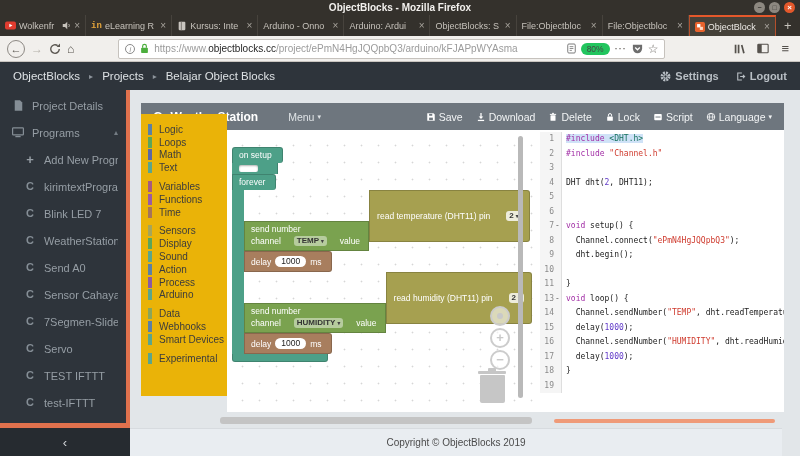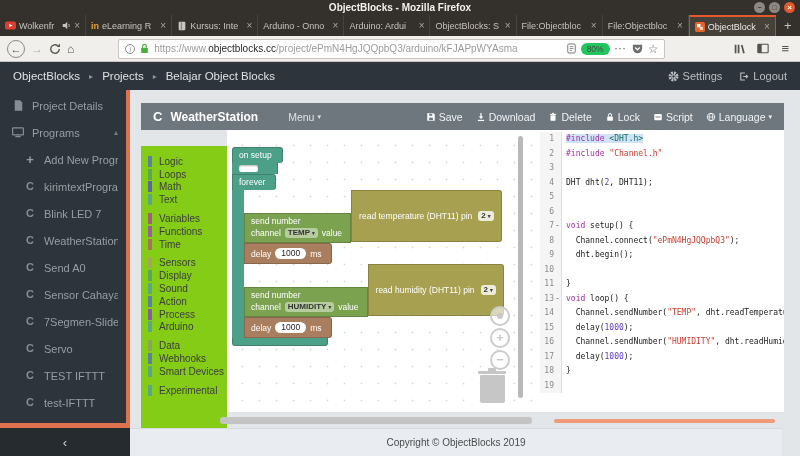--- a/index.html
+++ b/index.html
@@ -16,21 +16,21 @@
 .winbtn.close { background: #e4582b; color: #fff; font-size: 8px; }
 
 .tabbar { height: 21px; background: #34312c; display: flex; align-items: stretch; }
 .tab { width: 92px; display: flex; align-items: center; gap: 3px; padding: 0 5px;
   border-right: 1px solid #47433d; color: #c6c2bb; font-size: 9px; overflow: hidden; }
 .tab.active { width: 93px; background: #454139; border-top: 2px solid #e4582b;
   border-left: 1px solid #b5502c; border-right: 1px solid #b5502c; color: #ece9e5; }
 .ttitle { flex: 1; white-space: nowrap; overflow: hidden; }
 .tclose { color: #a8a49d; font-size: 10px; }
 .ticon svg, .taud svg { display: block; }
-.ticon.li { color: #e2a33b; font-weight: bold; font-size: 9px; }
+.ticon.li { color: #e2a33b; font-weight: bold; font-size: 9px; font-family: Liberation Mono, monospace; }
 .newtab { width: 26px; color: #c6c2bb; text-align: center; line-height: 21px; font-size: 13px; }
 
 .navbar { height: 26px; background: #f1efec; border-bottom: 1px solid #c9c5c0;
   display: flex; align-items: center; padding: 0 7px; gap: 6px; }
 .navbtn { color: #5a5650; font-size: 12px; line-height: 1; }
 .navbtn.back { width: 18px; height: 18px; border: 1px solid #8d8984; border-radius: 50%;
   text-align: center; line-height: 16px; font-size: 11px; }
 .navbtn.fwd { color: #b5b1aa; }
 .navbtn svg { display: block; }
 .urlbar { flex: 1; height: 20px; margin-left: 38px; margin-right: 58px; background: #fff;
@@ -47,21 +47,21 @@
 .burger { color: #55514c; font-size: 13px; }
 .nav-right svg { display: block; }
 
 
 .app-header { height: 28px; background: #2e343b; display: flex; align-items: center;
   padding: 0 13px; color: #dde1e4; font-size: 11.5px; }
 .breadcrumb { display: flex; align-items: center; gap: 9px; }
 .crumb-sep { color: #8d949b; font-size: 8px; }
 .hdr-right { margin-left: auto; display: flex; align-items: center; gap: 16px;
   font-size: 11px; color: #b9bfc5; }
-.hdr-btn { display: flex; align-items: center; gap: 4px; }
+.hdr-btn { display: flex; align-items: center; gap: 4px; font-weight: bold; }
 .hdr-btn svg { display: block; }
 
 
 .sidenav { position: absolute; left: 0; top: 90px; width: 130px; height: 333px;
   background: #2e343b; padding-top: 2px; overflow: hidden; }
 .side-item { display: flex; align-items: center; gap: 8px; height: 27px;
   padding: 0 12px; color: #969ea5; font-size: 11px; }
 .side-item.sub { padding-left: 24px; }
 .sicon { width: 12px; display: flex; justify-content: center; flex: none; }
 .sicon svg { display: block; }
@@ -83,22 +83,22 @@
   padding: 0 12px; gap: 8px; }
 .ob-logo { font-weight: bold; font-size: 13px; }
 .prog-title { font-weight: bold; font-size: 12px; }
 .menu-btn { margin-left: 22px; font-size: 10.5px; color: #dfe3e6; display: flex; align-items: center; gap: 3px; }
 .menu-btn .mcaret { font-size: 7px; }
 .tb-actions { margin-left: auto; display: flex; align-items: center; gap: 13px; font-size: 10.5px; color: #f2f4f5; }
 .tb-act { display: flex; align-items: center; gap: 3px; }
 .tb-act svg { display: block; }
 .acaret { font-size: 7px; }
 
-.toolbox { position: absolute; left: 11px; top: 56px; width: 86px; height: 282px;
-  background: #84cc16; padding-top: 9px; overflow: hidden; }
+.toolbox { position: absolute; left: 11px; top: 24px; width: 86px; height: 282px;
+  background: #eab308; padding-top: 9px; overflow: hidden; }
 .tb-item { display: flex; align-items: center; gap: 7px; height: 12.8px; padding-left: 7px;
   font-size: 10px; color: #3c3c3c; white-space: nowrap; }
 .tb-bar { width: 4px; height: 11px; flex: none; }
 .tb-gap { height: 6px; }
 
 .workspace { position: absolute; left: 97px; top: 40px; width: 313px; height: 282px;
   background-color: #fff;
   background-image: radial-gradient(circle, #d6d6d6 0.8px, transparent 1.1px);
   background-size: 17px 17px; background-position: 7px 7px; overflow: hidden; }
 .ws-vscroll { position: absolute; right: 17px; top: 6px; width: 5px; height: 262px;
@@ -123,23 +123,23 @@
 .hat.forever { border-radius: 0 3px 3px 0; }
 .setup-slot { background: var(--block-main, #4da088); width: 46px; height: 11px;
   border-right: 1px solid rgba(0,0,0,.18); display: flex; align-items: center; padding-left: 7px; }
 .slot-notch { width: 19px; height: 7px; background: #fff; border-radius: 2px;
   box-shadow: inset 0 1px 2px rgba(0,0,0,.3); }
 .inner { border-left: 12px solid var(--block-main, #4da088); display: flex;
   flex-direction: column; align-items: flex-start; }
 .stmt-row { display: flex; align-items: flex-end; }
 .blk { border: 1px solid rgba(0,0,0,.18); }
 .blk.green { background: var(--block-send, #7aa24f); padding: 2px 8px 3px 6px; line-height: 11.5px; }
-.blk-line2 { display: flex; align-items: center; gap: 4px; }
-.blk.olive { background: var(--block-read, #a6a050); display: flex; align-items: center; gap: 6px;
-  padding: 20px 7px; margin-bottom: 1px; border-radius: 0 3px 3px 0; }
+.blk-line2 { display: flex; align-items: center; gap: 13px; }
+.blk.olive { background: var(--block-read, #a6a050); display: flex; align-items: center; gap: 16px;
+  padding: 20px 7px; margin-bottom: 9px; border-radius: 0 3px 3px 0; }
 .blk.brown { background: var(--block-delay, #a87e5e); display: flex; align-items: center; gap: 4px;
   padding: 4px 9px 4px 6px; border-radius: 0 3px 3px 0; }
 .bfield { background: rgba(255,255,255,.45); border-radius: 3px; padding: 0 3px; color: #333;
   font-weight: bold; font-size: 8px; display: inline-flex; align-items: center; gap: 2px; line-height: 10px; }
 .bfield.pin { background: rgba(255,255,255,.8); }
 .fcaret { font-size: 5.5px; color: #444; }
 .numfield { background: #fff; border-radius: 7px; padding: 1px 6px; color: #222; font-size: 8.5px; line-height: 9px; }
 .foot { width: 96px; height: 8px; background: var(--block-main, #4da088);
   border-radius: 0 0 3px 3px; border: 1px solid rgba(0,0,0,.18); border-top: none; }
 

